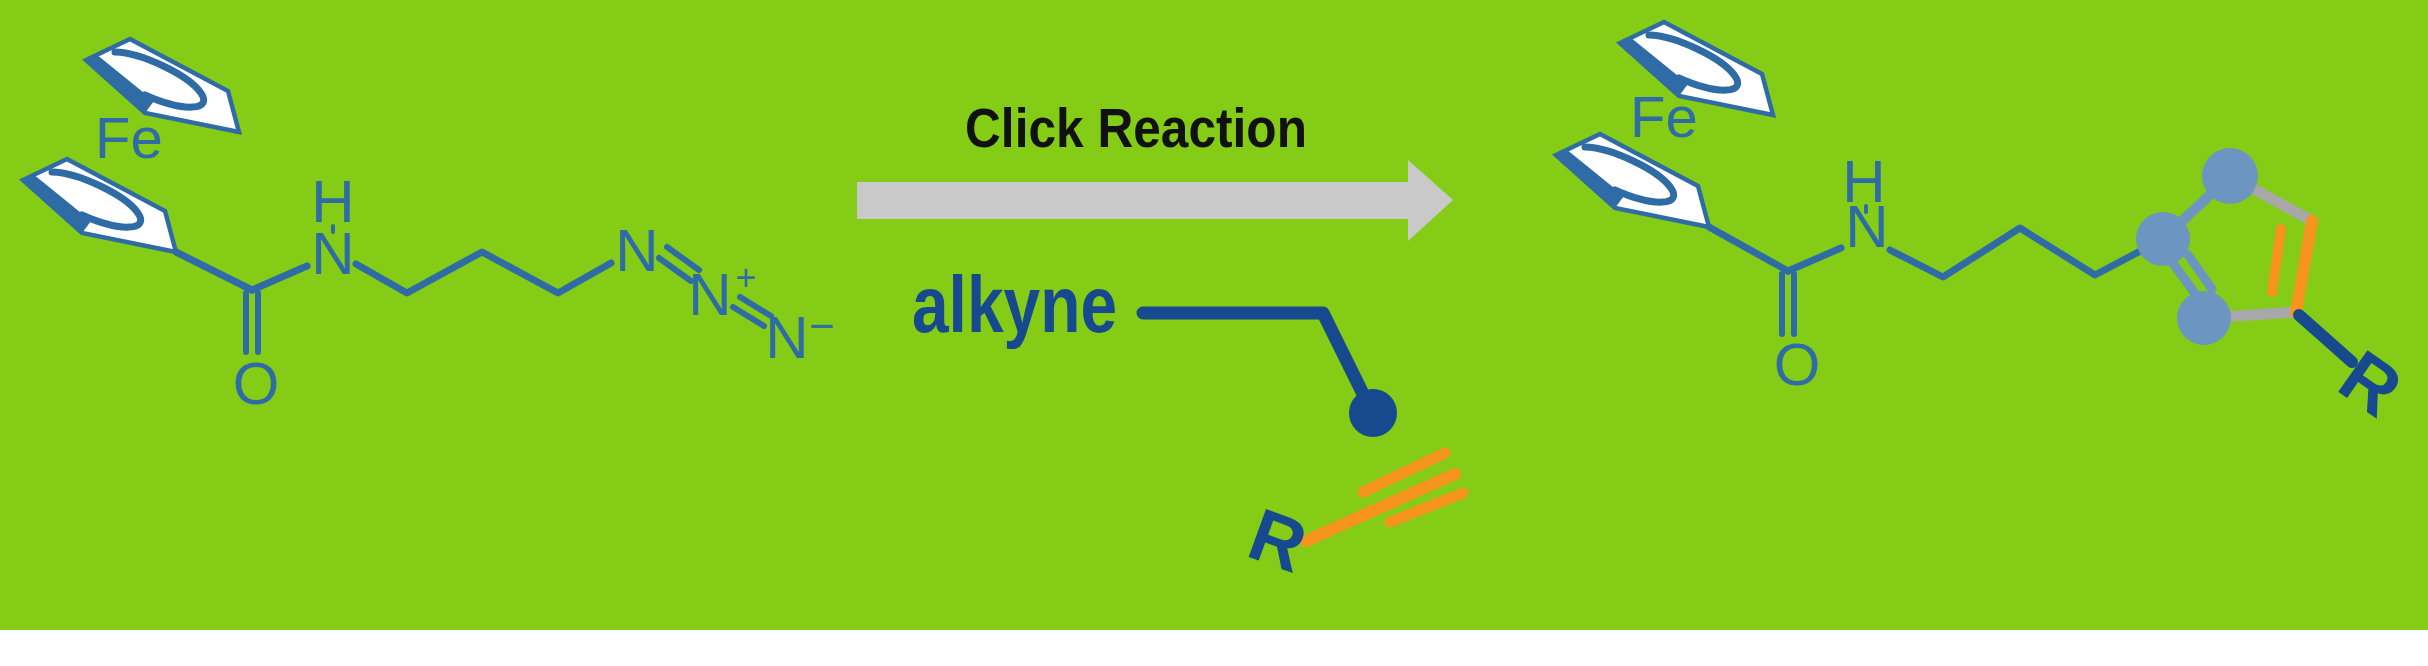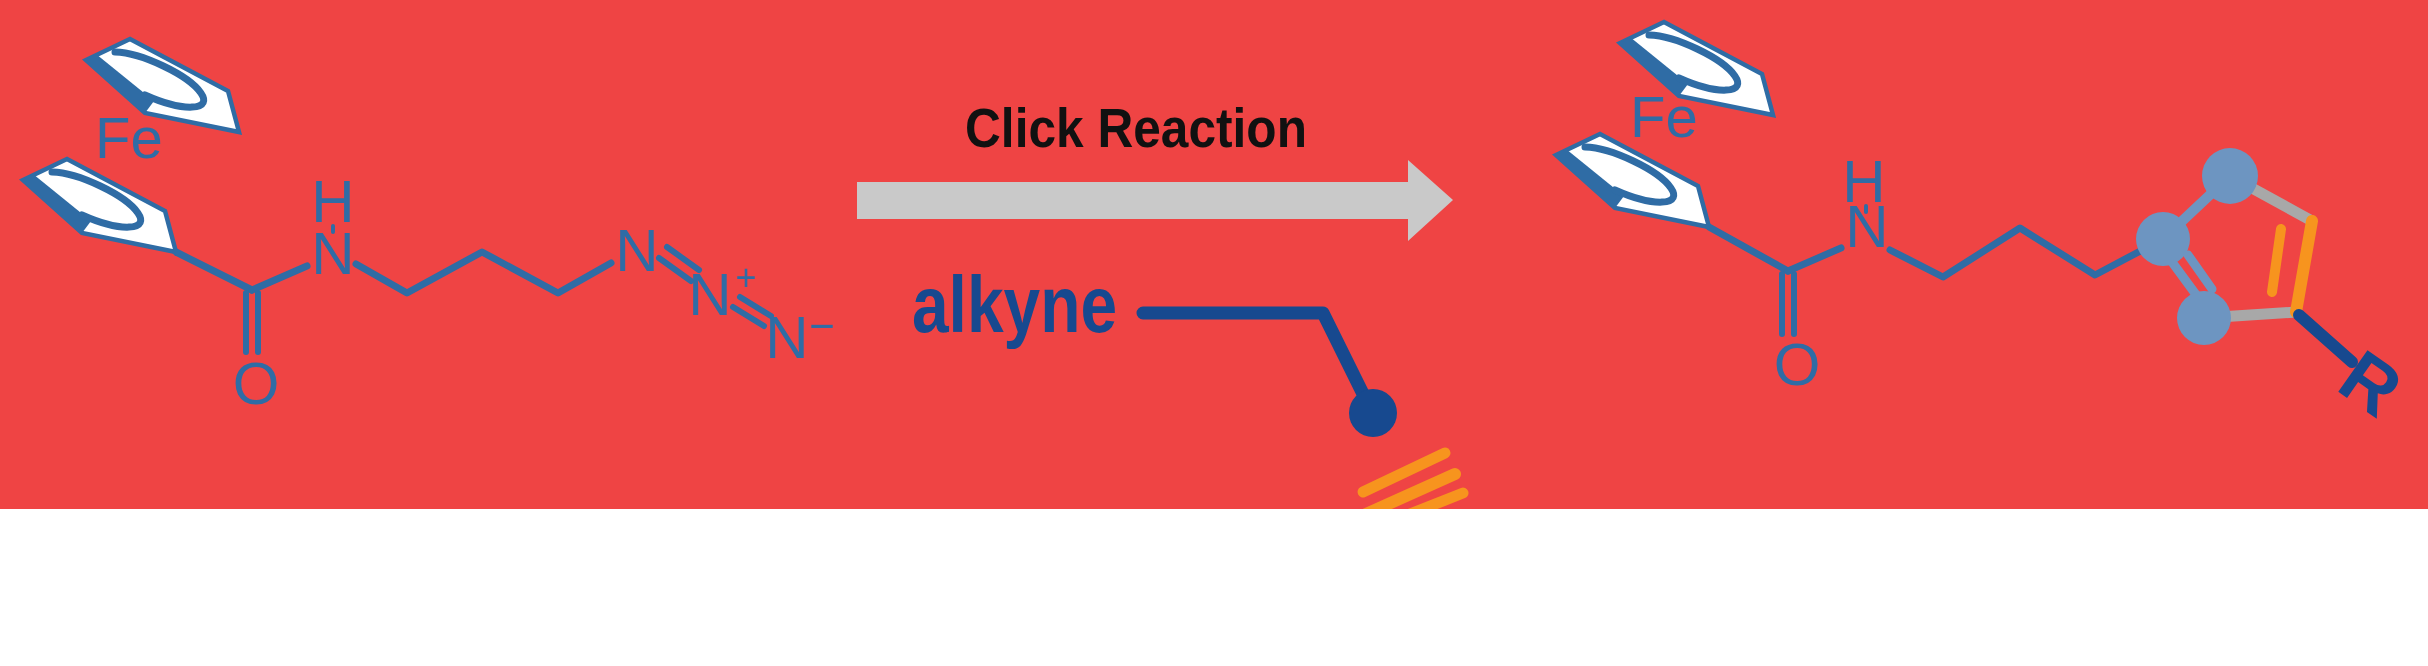--- a/index.html
+++ b/index.html
@@ -5,21 +5,21 @@
   :root{
     --molecule-blue:#2f6ca5;
     --navy:#17498f;
     --steel-blue:#6d95c1;
     --orange:#f7941e;
     --bond-gray:#a8a8a8;
     --arrow-gray:#c9c9c9;
     --text-black:#111111;
   }
   html,body{margin:0;padding:0;background:#ffffff;}
-  .stage{width:2428px;height:509px;background:#ef4444;overflow:hidden;}
+  .stage{width:2428px;height:630px;background:#84cc16;overflow:hidden;}
   svg{display:block;}
 
   .ring-outline{fill:#ffffff;stroke:var(--molecule-blue);stroke-width:4.5;stroke-linejoin:miter;}
   .ring-wedge{fill:var(--molecule-blue);stroke:none;}
   .ring-arc{fill:none;stroke:var(--molecule-blue);stroke-width:7;stroke-linecap:round;}
 
   .bond{stroke:var(--molecule-blue);stroke-width:7;fill:none;stroke-linecap:round;stroke-linejoin:round;}
   .bond-dbl{stroke-width:6;}
   .bond-tick{stroke-width:4;}
 

